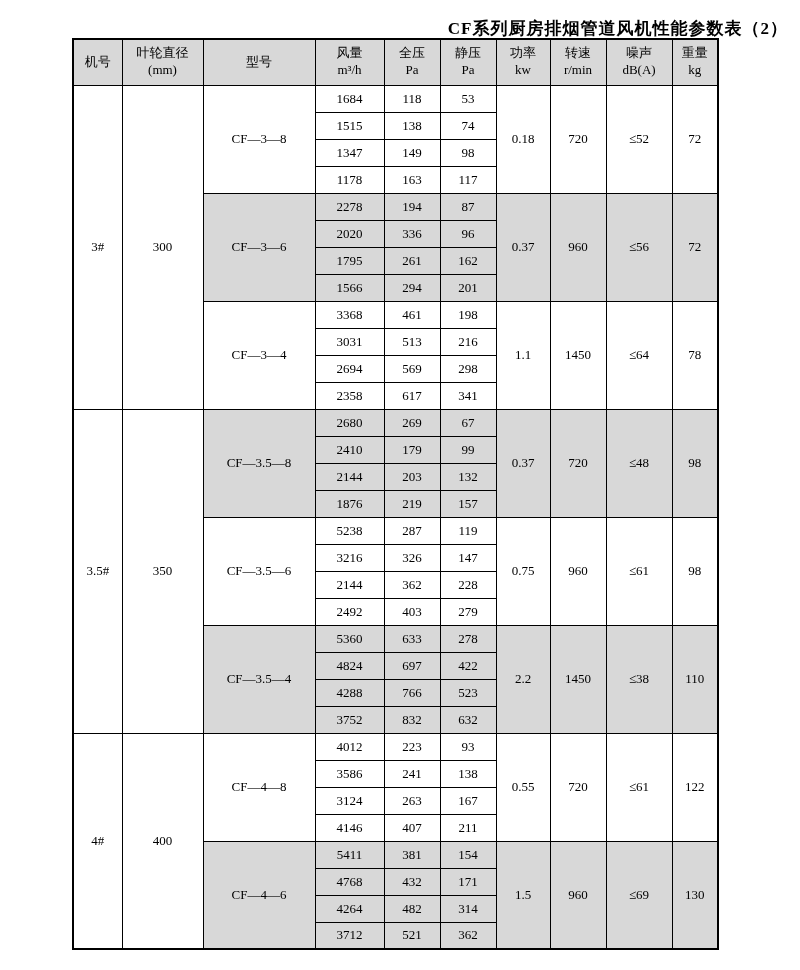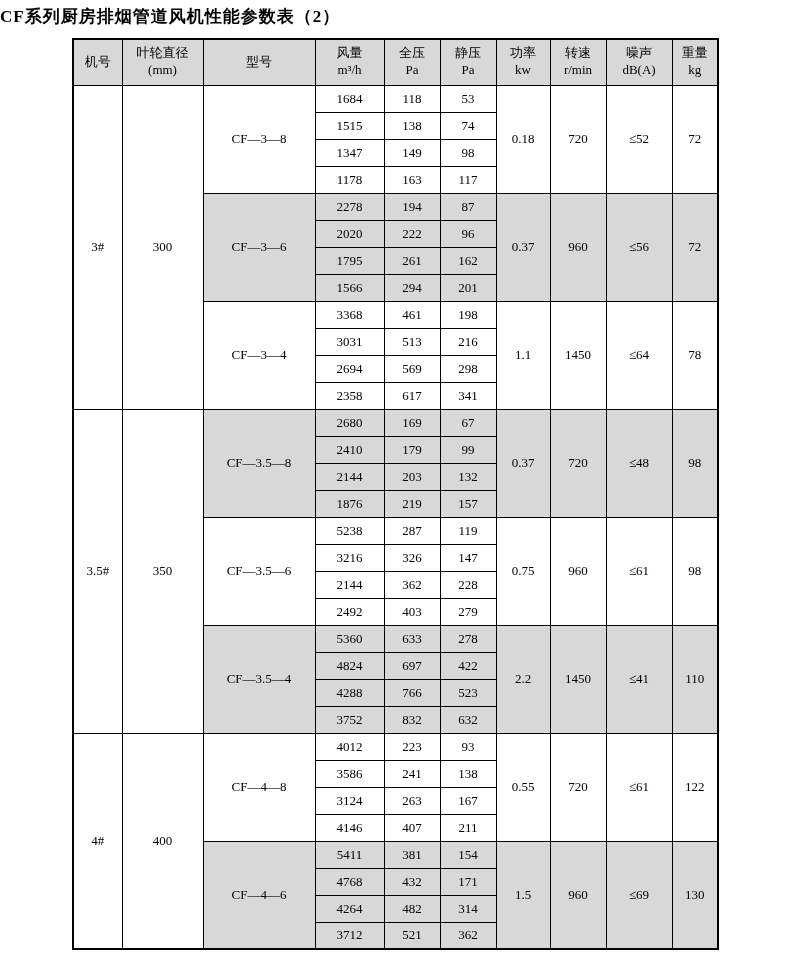--- a/index.html
+++ b/index.html
@@ -14,22 +14,22 @@
     background: #ffffff;
     font-family: "Liberation Serif", "DejaVu Serif", serif;
     color: #000000;
     overflow: hidden;
   }
   .title {
     position: absolute;
     top: 5px;
     left: 0;
     right: 0;
-    margin: 0;
-    text-align: left;
+    margin: 12px;
+    text-align: right;
     font-size: 17px;
     font-weight: bold;
     letter-spacing: 1px;
   }
   table.spec-table {
     position: absolute;
     left: 72px;
     top: 38px;
     border-collapse: collapse;
     table-layout: fixed;
@@ -150,21 +150,21 @@
           <td class="shaded">2278</td>
           <td class="shaded">194</td>
           <td class="shaded">87</td>
           <td class="shaded" rowspan="4">0.37</td>
           <td class="shaded" rowspan="4">960</td>
           <td class="shaded" rowspan="4">≤56</td>
           <td class="shaded" rowspan="4">72</td>
         </tr>
         <tr>
           <td class="shaded">2020</td>
-          <td class="shaded">222</td>
+          <td class="shaded">336</td>
           <td class="shaded">96</td>
         </tr>
         <tr>
           <td class="shaded">1795</td>
           <td class="shaded">261</td>
           <td class="shaded">162</td>
         </tr>
         <tr>
           <td class="shaded">1566</td>
           <td class="shaded">294</td>
@@ -193,21 +193,21 @@
         <tr>
           <td class="">2358</td>
           <td class="">617</td>
           <td class="">341</td>
         </tr>
         <tr>
           <td class="machine-col" rowspan="12">3.5#</td>
           <td class="diameter-col" rowspan="12">350</td>
           <td class="model-col shaded" rowspan="4">CF—3.5—8</td>
           <td class="shaded">2680</td>
-          <td class="shaded">169</td>
+          <td class="shaded">269</td>
           <td class="shaded">67</td>
           <td class="shaded" rowspan="4">0.37</td>
           <td class="shaded" rowspan="4">720</td>
           <td class="shaded" rowspan="4">≤48</td>
           <td class="shaded" rowspan="4">98</td>
         </tr>
         <tr>
           <td class="shaded">2410</td>
           <td class="shaded">179</td>
           <td class="shaded">99</td>
@@ -247,21 +247,21 @@
           <td class="">403</td>
           <td class="">279</td>
         </tr>
         <tr>
           <td class="model-col shaded" rowspan="4">CF—3.5—4</td>
           <td class="shaded">5360</td>
           <td class="shaded">633</td>
           <td class="shaded">278</td>
           <td class="shaded" rowspan="4">2.2</td>
           <td class="shaded" rowspan="4">1450</td>
-          <td class="shaded" rowspan="4">≤41</td>
+          <td class="shaded" rowspan="4">≤38</td>
           <td class="shaded" rowspan="4">110</td>
         </tr>
         <tr>
           <td class="shaded">4824</td>
           <td class="shaded">697</td>
           <td class="shaded">422</td>
         </tr>
         <tr>
           <td class="shaded">4288</td>
           <td class="shaded">766</td>

